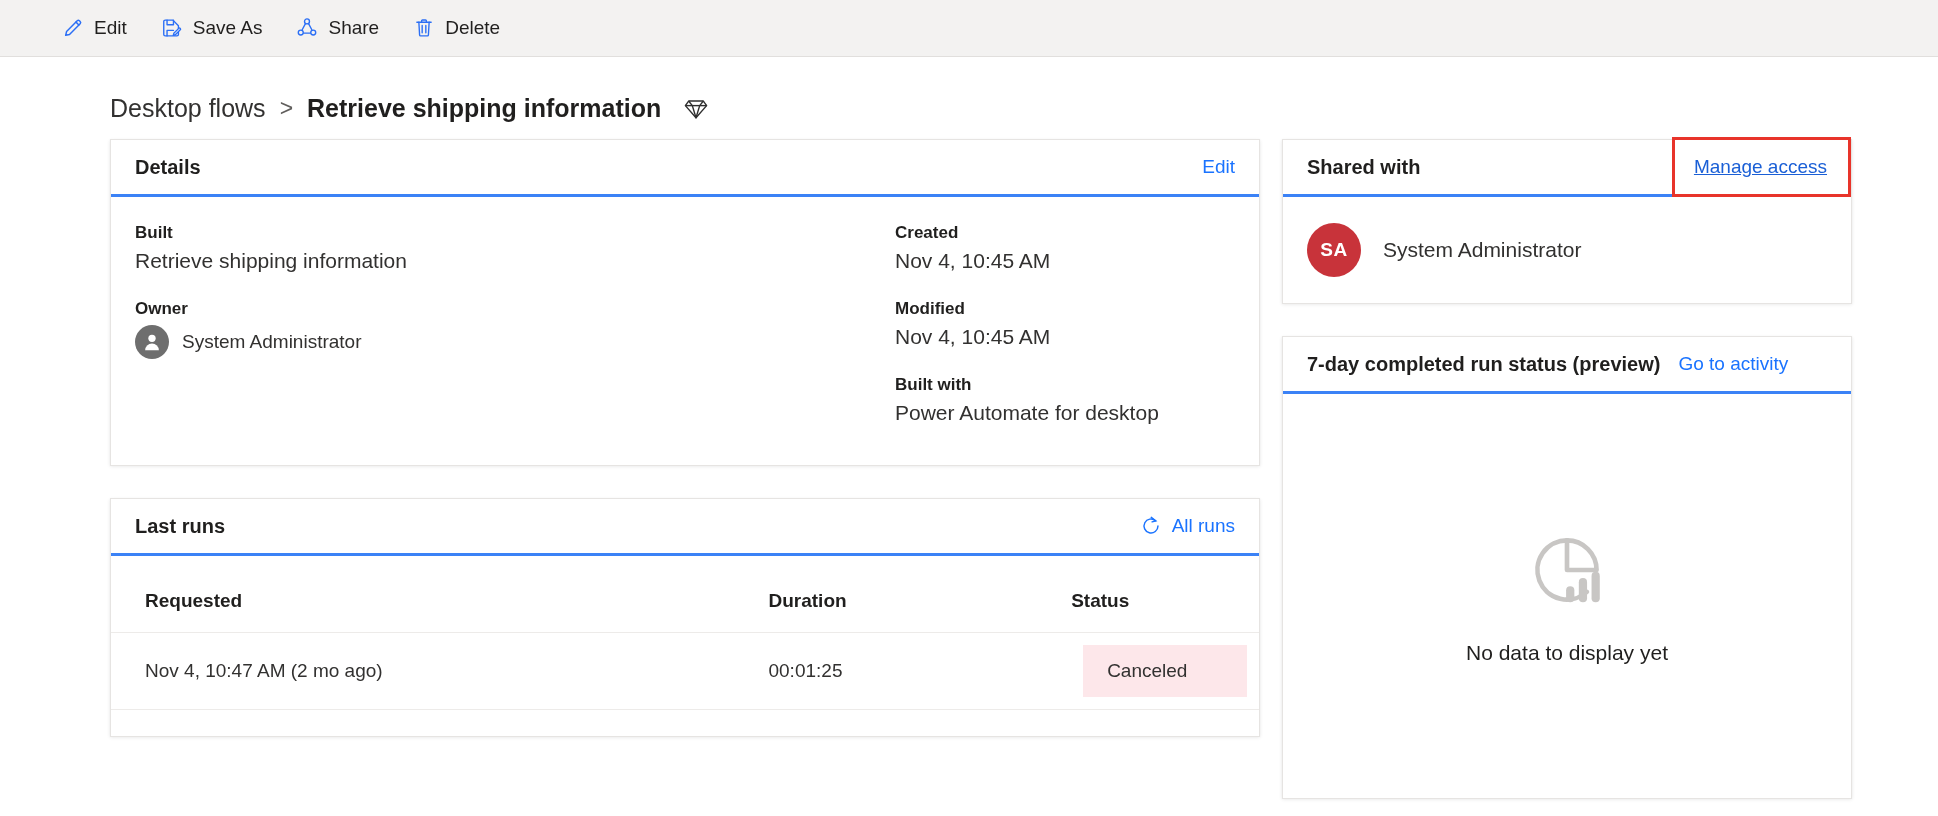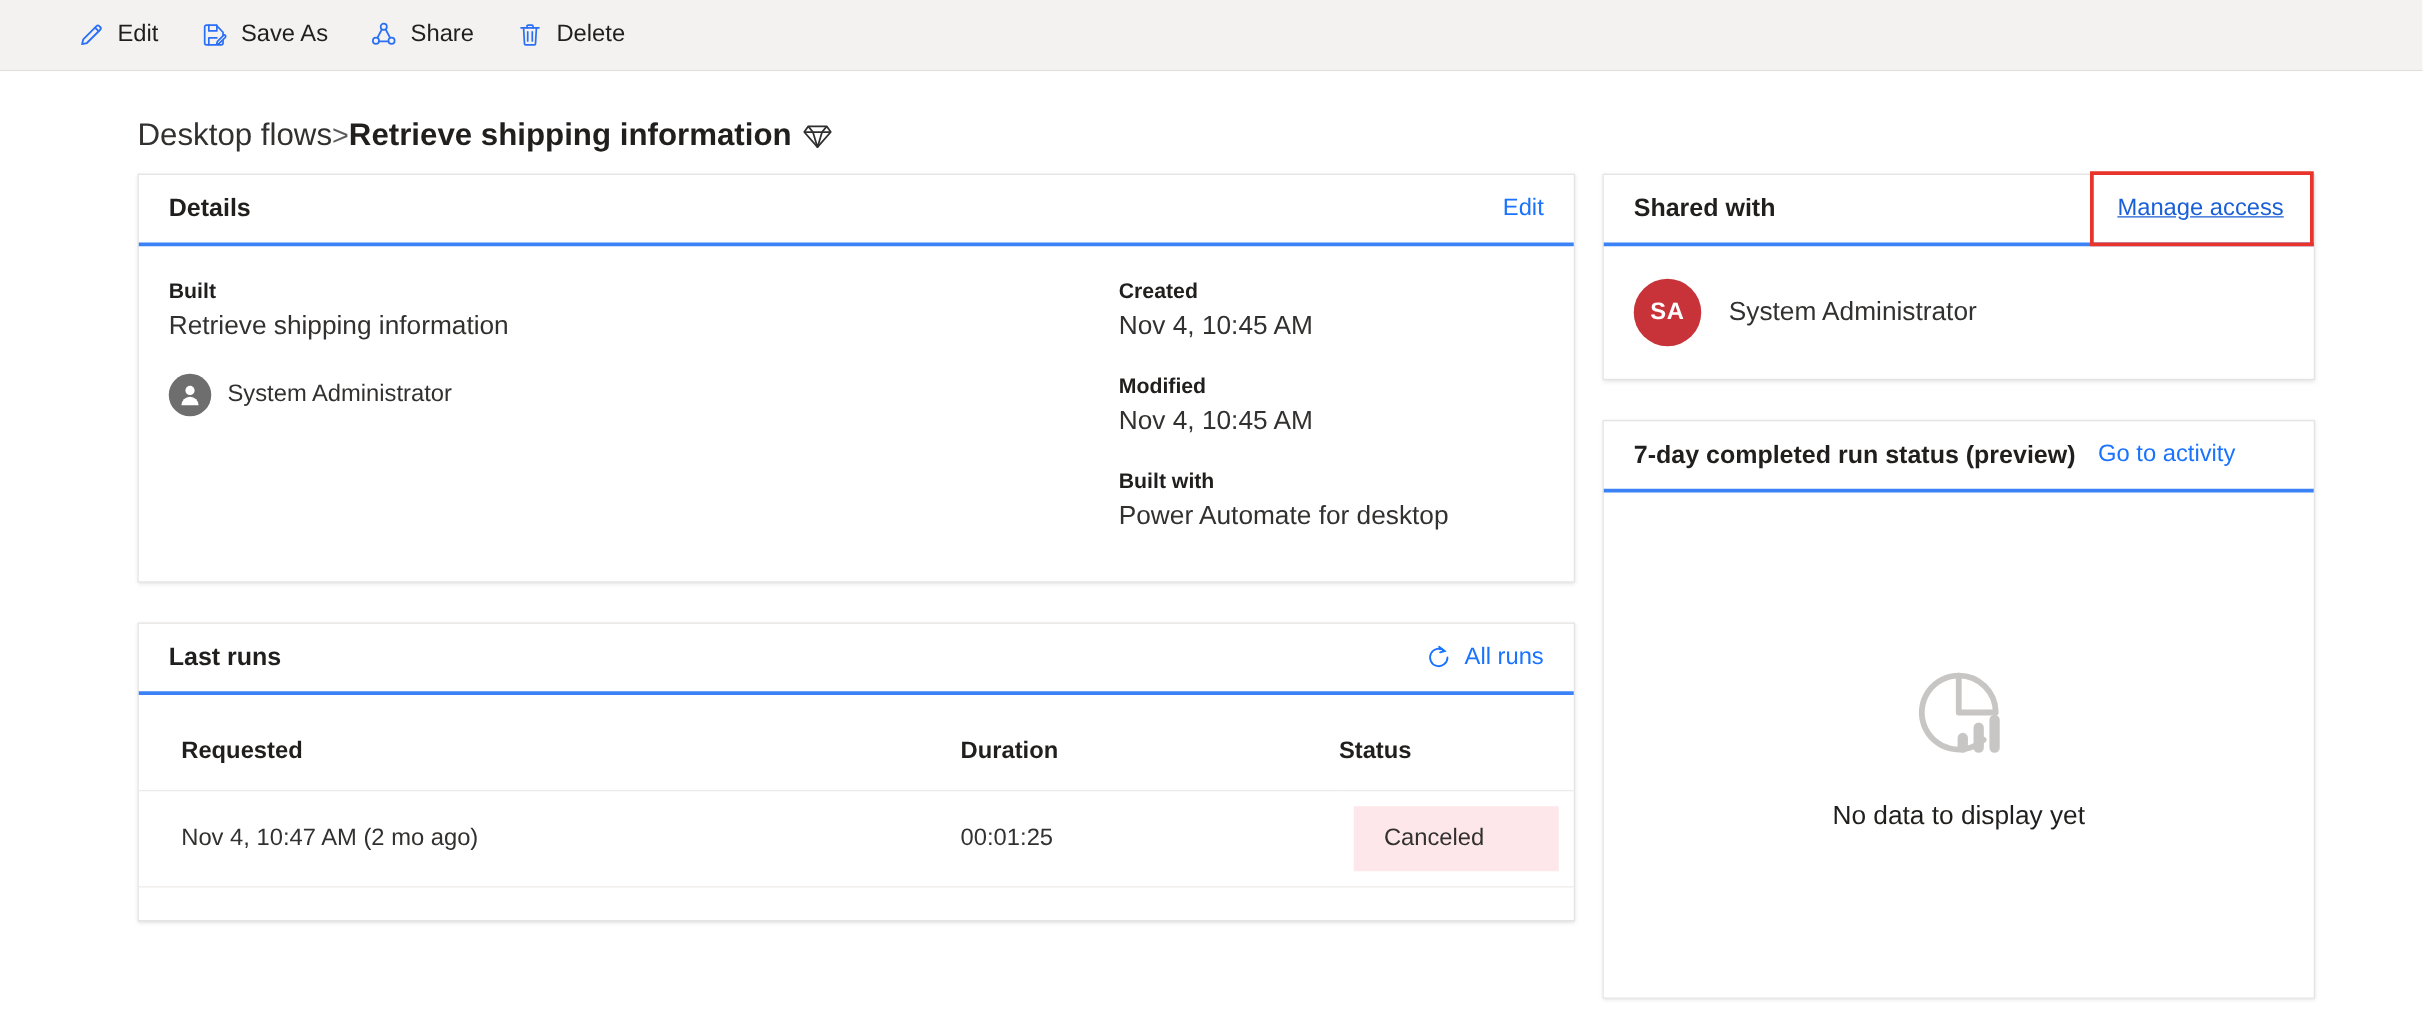--- a/index.html
+++ b/index.html
@@ -40,20 +40,21 @@
   
   .page {
     padding: 0 0 0 0;
     height: calc(816px - 57px);
     background: #fff;
   }
 
   .breadcrumb {
     display: flex;
     align-items: center;
+    gap: 14px;
     padding: 28px 0 0 110px;
     height: 74px;
   }
   .bc-parent {
     font-size: 25px;
     color: #323130;
     cursor: pointer;
     font-weight: 400;
   }
   .bc-sep { font-size: 23px; color: #605e5c; font-weight: 300; }
@@ -285,20 +286,21 @@
           <span class="card-link link-blue">Edit</span>
         </div>
         <div class="details-body">
 
           <div class="details-colA">
             <div class="field">
               <div class="field-label">Built</div>
               <div class="field-value">Retrieve shipping information</div>
             </div>
             <div class="field">
+              <div class="field-label">Owner</div>
               <div class="owner-row">
                 <span class="avatar-gray">
                   <svg viewBox="0 0 24 24" fill="#ffffff">
                     <circle cx="12" cy="8" r="4"></circle>
                     <path d="M4.5 21a7.5 7.5 0 0 1 15 0z"></path>
                   </svg>
                 </span>
                 <span class="owner-name">System Administrator</span>
               </div>
             </div>

